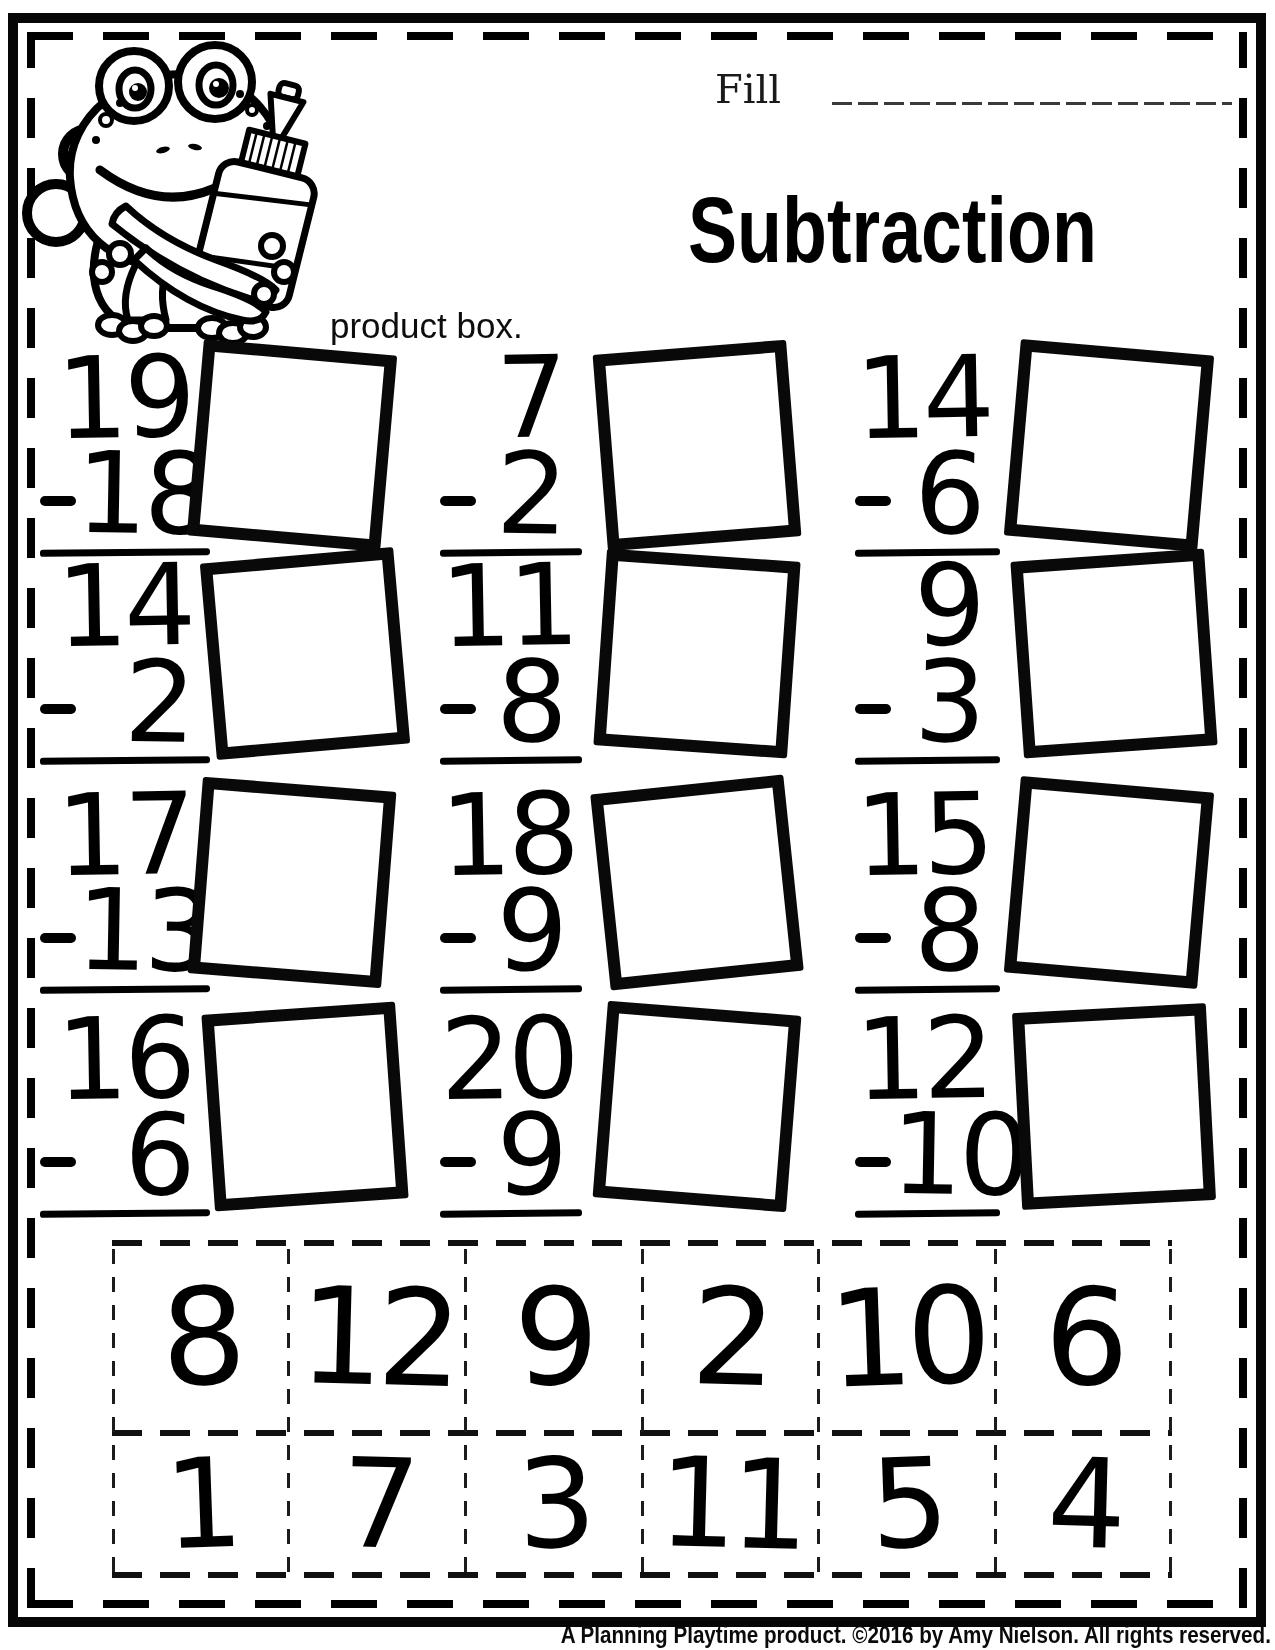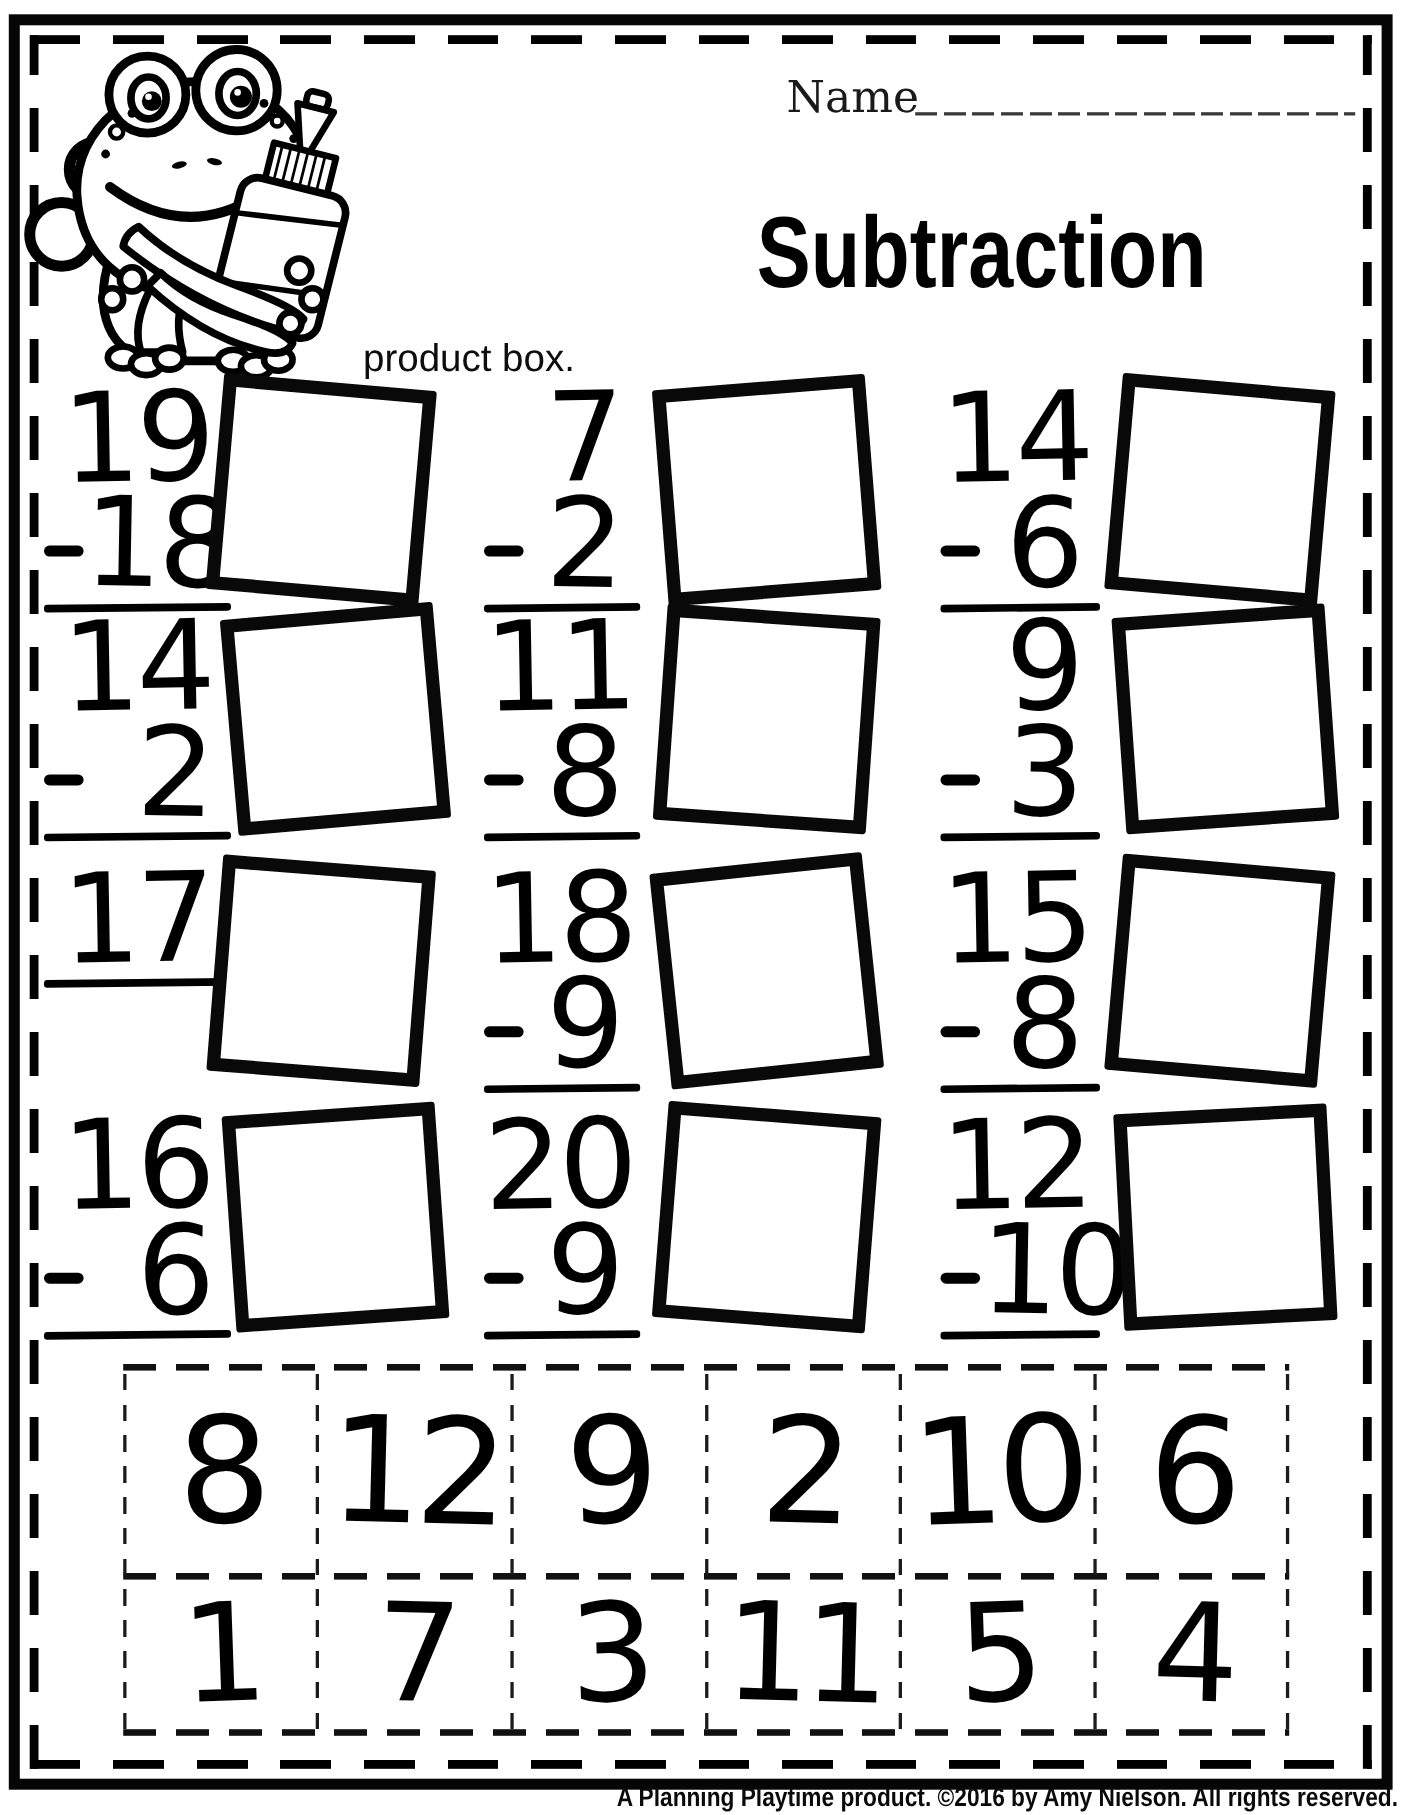--- a/index.html
+++ b/index.html
@@ -153,21 +153,21 @@
       <path d="M118 232 Q170 280 226 292 Q244 296 250 284 Q240 272 196 258 Q154 244 130 220 Z" stroke-width="7"></path>
 
       <circle cx="104" cy="226" r="11" stroke-width="6"></circle>
       <circle cx="86" cy="244" r="10" stroke-width="6"></circle>
       <circle cx="256" cy="218" r="11" stroke-width="6"></circle>
       <circle cx="268" cy="244" r="10" stroke-width="6"></circle>
       <circle cx="248" cy="266" r="10" stroke-width="6"></circle>
     </g>
   </svg>
 
-  <span class="name-label">Name</span>
+  <span class="name-label">Fill</span>
   <div class="name-line"></div>
   <h2 class="title2">Subtraction</h2>
   <p class="dir2">product box.</p>
 
   <div class="problem" style="left:40px;top:352px">
     <div class="eq" style="width:170px">
       <div class="minuend">19</div>
       <div class="subrow">
           <span class="minus" aria-label="-"></span>
           <span class="sub">18</span>
@@ -229,20 +229,24 @@
           <span class="sub">3</span>
         </div>
       <div class="rule"></div>
     </div>
     <div class="ansbox" style="left:162px;--r:-4deg"></div>
   </div>
 
   <div class="problem" style="left:40px;top:789px">
     <div class="eq" style="width:170px">
       <div class="minuend">17</div>
+      <div class="subrow">
+          <span class="minus" aria-label="-"></span>
+          <span class="sub">13</span>
+        </div>
       <div class="rule"></div>
     </div>
     <div class="ansbox" style="left:155px;--r:4.5deg"></div>
   </div>
   <div class="problem" style="left:440px;top:789px">
     <div class="eq" style="width:142px">
       <div class="minuend">18</div>
       <div class="subrow">
           <span class="minus" aria-label="-"></span>
           <span class="sub">9</span>

